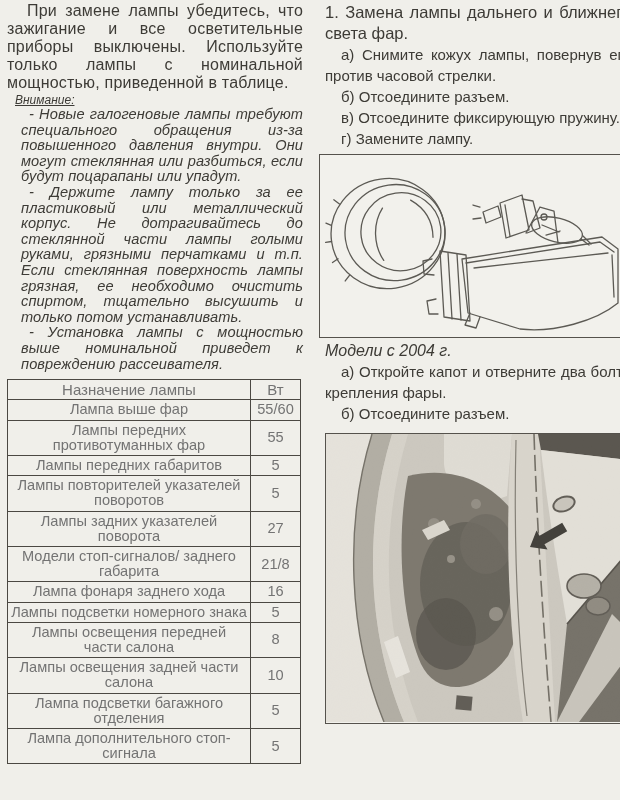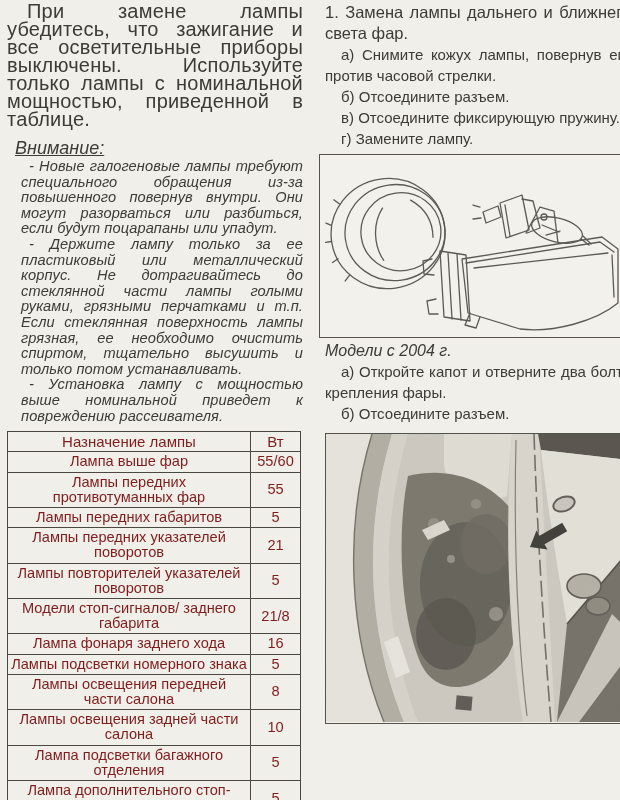--- a/index.html
+++ b/index.html
@@ -11,89 +11,89 @@
     font-family:"Liberation Sans", sans-serif;
     overflow:hidden;
   }
   .left-col {
     position:absolute; left:7px; top:2px; width:296px;
   }
   .right-col {
     position:absolute; left:325px; top:2px; width:306px;
   }
   .intro {
-    font-size:20px; line-height:18px; text-align:justify;
+    font-size:16px; line-height:18px; text-align:justify;
     text-indent:20px; letter-spacing:.2px;
   }
   .warn-head {
-    margin-top:10px; font-size:18px; font-style:italic;
+    margin-top:1px; font-size:12px; font-style:italic;
     text-decoration:underline; padding-left:8px;
   }
   .warn-item {
     font-size:14.6px; font-style:italic; line-height:15.6px;
     text-align:justify; padding-left:14px; text-indent:8px;
     letter-spacing:.1px;
   }
   table.lamps {
     margin-top:7px; width:294px; border-collapse:collapse;
     font-size:14.6px; line-height:15.2px;
   }
   table.lamps td, table.lamps th {
     border:1.6px solid #4b4842; text-align:center;
     vertical-align:middle; padding:2px 3px; font-weight:normal;
-    color:#7f1d1d;
+    color:#737373;
   }
   table.lamps th { font-size:15px; }
   td.wt, th.wt { width:50px; }
   .sec-title { font-size:16.5px; line-height:21px; text-align:justify; }
   .model { font-size:16px; font-style:italic; line-height:21px; margin-top:2px; }
   .step { font-size:15px; line-height:21px; text-align:justify; text-indent:16px; }
   .figure {
     border:1.6px solid #55524c; background:#f2f1ec; overflow:hidden;
   }
   .fig-headlight { margin-top:5px; margin-left:-6px; width:312px; height:184px; }
   .fig-photo { margin-top:9px; width:305px; height:291px; }
   .model-after { }
   svg { display:block; }
 </style>
 </head>
 <body>
 
 <div class="left-col">
   <p class="intro">При замене лампы убедитесь, что зажигание и все осветительные приборы выключены. Используйте только лампы с номинальной мощностью, приведенной в таблице.</p>
   <p class="warn-head">Внимание:</p>
-  <p class="warn-item">- Новые галогеновые лампы требуют специального обращения из-за повышенного повернув внутри. Они могут разорваться или разбиться, если будут поцарапаны или упадут.</p>
+  <p class="warn-item">- Новые галогеновые лампы требуют специального обращения из-за повышенного давления внутри. Они могут стеклянная или разбиться, если будут поцарапаны или упадут.</p>
   <p class="warn-item">- Держите лампу только за ее пластиковый или металлический корпус. Не дотрагивайтесь до стеклянной части лампы голыми руками, грязными перчатками и т.п. Если стеклянная поверхность лампы грязная, ее необходимо очистить спиртом, тщательно высушить и только потом устанавливать.</p>
-  <p class="warn-item">- Установка лампу с мощностью выше номинальной приведет к повреждению рассеивателя.</p>
+  <p class="warn-item">- Установка лампы с мощностью выше номинальной приведет к повреждению рассеивателя.</p>
 
   <table class="lamps">
     <tbody>
         <tr>
       <th>Назначение лампы</th>
       <th class="wt">Вт</th>
     </tr>
     <tr>
           <td>Лампа выше фар</td>
           <td class="wt">55/60</td>
         </tr>
     <tr>
           <td>Лампы передних противотуманных фар</td>
           <td class="wt">55</td>
         </tr>
     <tr>
           <td>Лампы передних габаритов</td>
           <td class="wt">5</td>
         </tr>
     <tr>
-          <td>Лампы передних указателей поворотов</td>
-          <td class="wt">21</td>
-        </tr>
-    <tr>
           <td>Лампы повторителей указателей поворотов</td>
           <td class="wt">5</td>
+        </tr>
+    <tr>
+          <td>Лампы задних указателей поворота</td>
+          <td class="wt">27</td>
         </tr>
     <tr>
           <td>Модели стоп-сигналов/ заднего габарита</td>
           <td class="wt">21/8</td>
         </tr>
     <tr>
           <td>Лампа фонаря заднего хода</td>
           <td class="wt">16</td>
         </tr>
     <tr>

